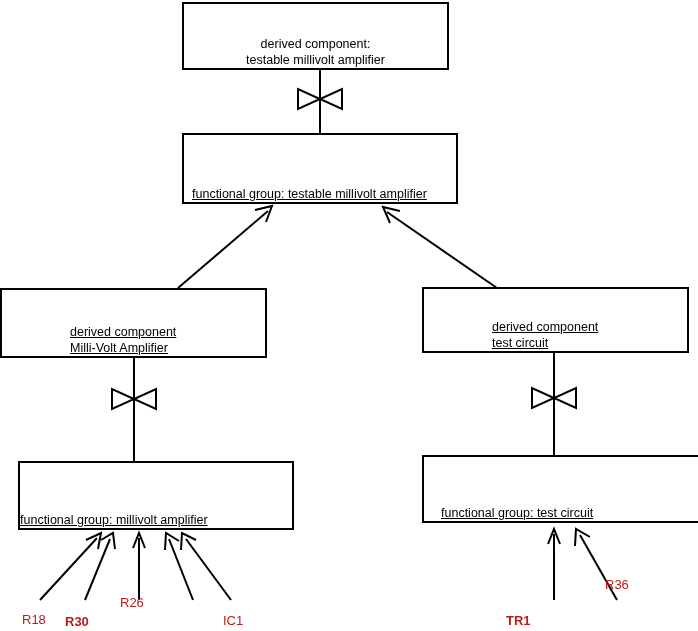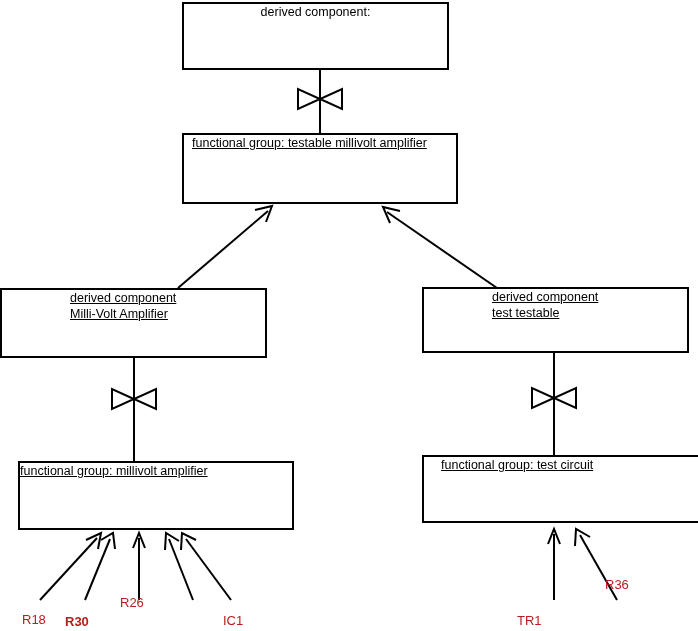--- a/index.html
+++ b/index.html
@@ -10,21 +10,21 @@
     color:#000000;
   }
   #diagram-root{position:absolute;left:0;top:0;width:698px;height:631px;}
   #edge-layer{position:absolute;left:0;top:0;width:698px;height:631px;}
   .node-box{
     position:absolute;
     box-sizing:border-box;
     border:2px solid #000000;
     background:#ffffff;
     display:flex;
-    align-items:flex-start;
+    align-items:flex-end;
     overflow:hidden;
   }
   .node-text{
     display:block;
     white-space:pre;
     line-height:1.28;
     font-size:12.5px;
     color:#000000;
   }
   .center-text{width:100%;text-align:center;}
@@ -95,44 +95,44 @@
       <line x1="554" y1="600" x2="554" y2="534"></line>
       <polyline points="548,544 554,529 560,544"></polyline>
     </g>
     <g stroke="#000" stroke-width="2" fill="none">
       <line x1="617" y1="600" x2="580" y2="535"></line>
       <polyline points="575,546 576,529 590,537"></polyline>
     </g>
   </svg>
 
   <div class="node-box" style="left:182px;top:2px;width:267px;height:68px;">
-    <span class="node-text center-text"><span>derived component:</span><br></span>
+    <span class="node-text center-text"><span>derived component:</span><br><span>testable millivolt amplifier</span></span>
   </div>
 
   <div class="node-box" style="left:182px;top:133px;width:276px;height:71px;padding-left:8px;">
     <span class="node-text inset-text">functional group: testable millivolt amplifier</span>
   </div>
 
   <div class="node-box" style="left:0px;top:288px;width:267px;height:70px;padding-left:68px;">
     <span class="node-text inset-text"><span>derived component</span><br><span>Milli-Volt Amplifier</span></span>
   </div>
 
   <div class="node-box" style="left:422px;top:287px;width:267px;height:66px;padding-left:68px;">
-    <span class="node-text inset-text"><span>derived component</span><br><span>test testable</span></span>
+    <span class="node-text inset-text"><span>derived component</span><br><span>test circuit</span></span>
   </div>
 
   <div class="node-box" style="left:18px;top:461px;width:276px;height:69px;">
     <span class="node-text inset-text">functional group: millivolt amplifier</span>
   </div>
 
   <div class="node-box" style="left:422px;top:455px;width:320px;height:68px;padding-left:17px;">
     <span class="node-text inset-text">functional group: test circuit</span>
   </div>
 
   <div class="leaf-label" style="left:22px;top:613px;">R18</div>
   <div class="leaf-label" style="left:65px;top:615px;font-weight:bold;">R30</div>
   <div class="leaf-label" style="left:120px;top:596px;">R26</div>
   <div class="leaf-label" style="left:170px;top:646px;">R22</div>
   <div class="leaf-label" style="left:223px;top:614px;">IC1</div>
-  <div class="leaf-label" style="left:517px;top:614px;">TR1</div>
+  <div class="leaf-label" style="left:506px;top:614px;font-weight:bold;">TR1</div>
   <div class="leaf-label" style="left:605px;top:578px;">R36</div>
 
 </div>
 
 </body></html>

